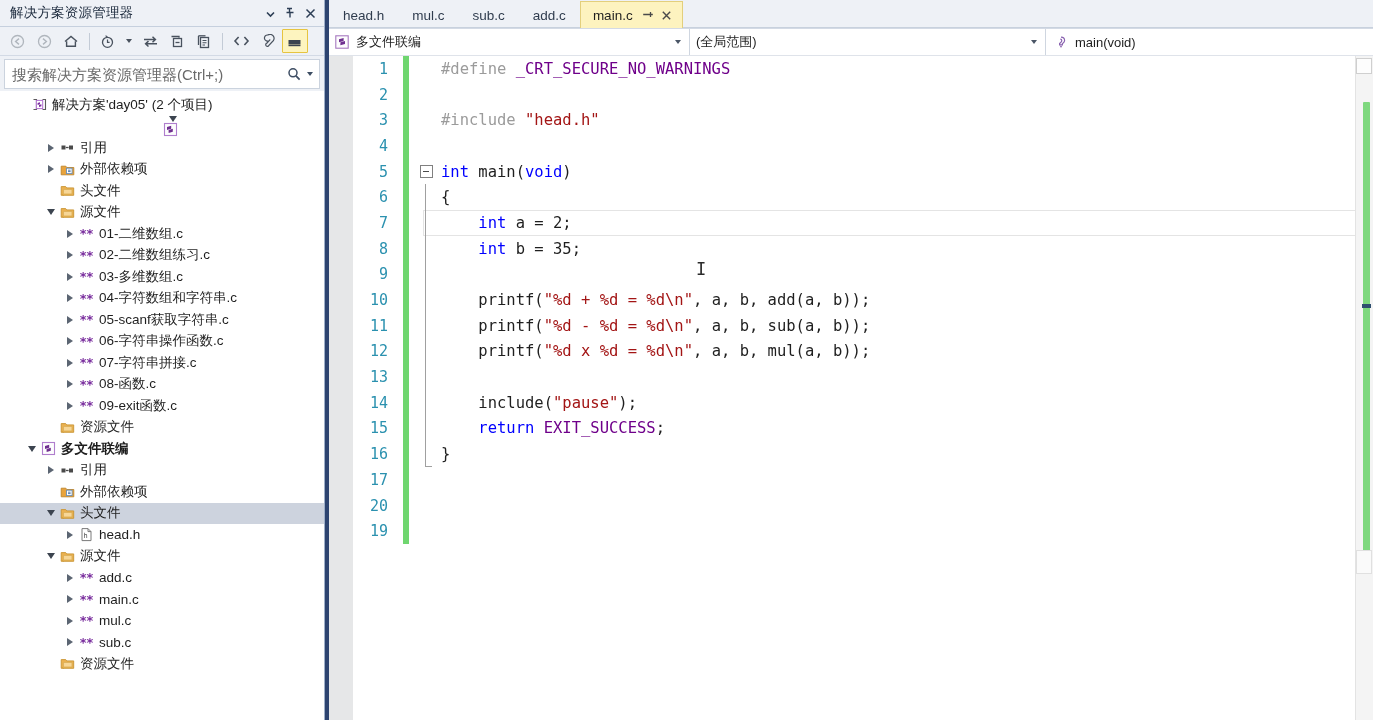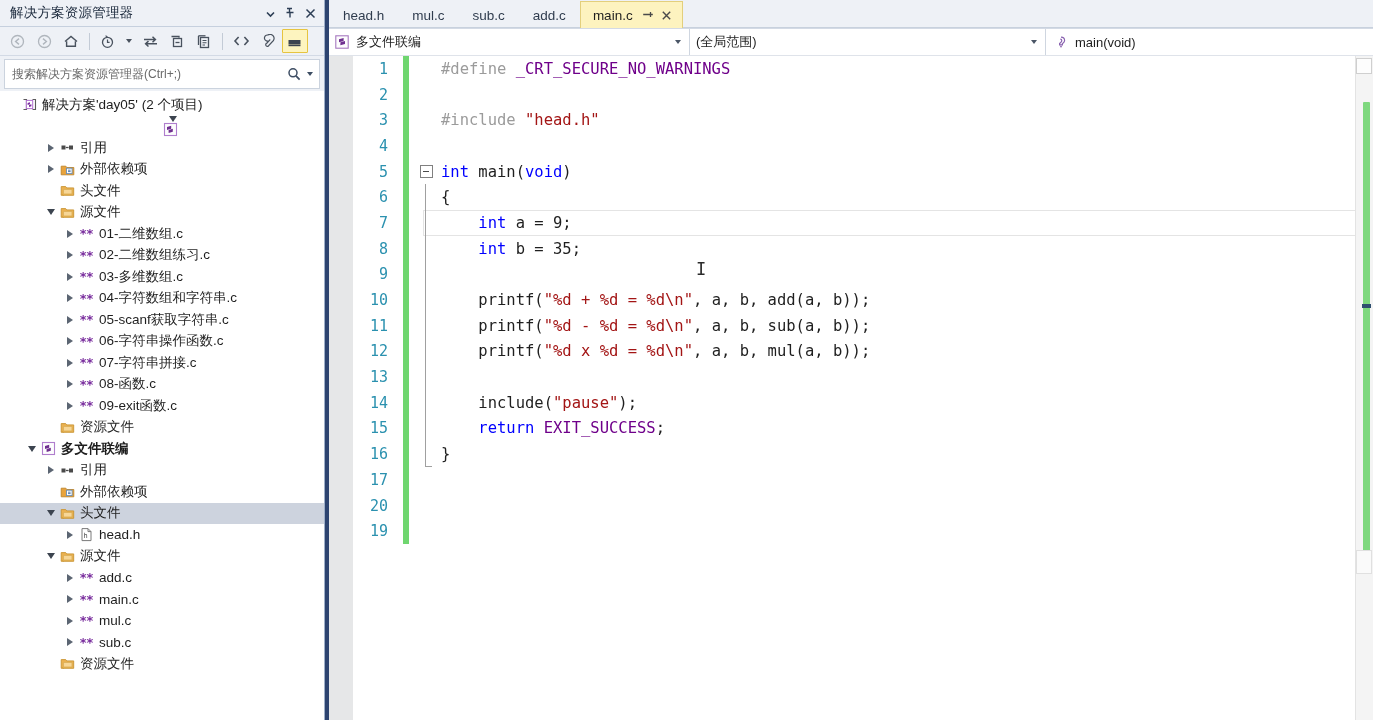--- a/index.html
+++ b/index.html
@@ -53,21 +53,21 @@
   .tb-sep{width:1px;height:17px;background:#c3cbd6;margin:0 4px;}
 
   .se-search{
     height:28px;min-height:28px;margin:3px 4px 2px 4px;
     background:#ffffff;border:1px solid #cbd3de;
     display:flex;align-items:center;padding:0 4px 0 7px;
   }
   .se-search-input{
     flex:1;border:none;outline:none;background:transparent;
     font-family:"Liberation Sans","DejaVu Sans",sans-serif;
-    font-size:12px;color:#6a6a6a;padding:0;
+    font-size:15px;color:#6a6a6a;padding:0;
   }
   .se-search-input::placeholder{color:#6a6a6a;opacity:1;}
   .se-search-ico{display:flex;align-items:center;color:#3d4d63;padding:0 2px;}
   .se-caret{
     width:0;height:0;border-left:3.5px solid transparent;border-right:3.5px solid transparent;
     border-top:4px solid #3d4d63;margin-left:4px;margin-right:2px;
   }
 
   .se-tree{
     flex:1;background:#ffffff;overflow:hidden;
@@ -332,21 +332,21 @@
       <div class="se-search-ico">
         <svg width="14" height="14" viewBox="0 0 14 14">
             <circle cx="6" cy="5.8" r="4" fill="none" stroke="currentColor" stroke-width="1.5"></circle>
             <path d="M9 8.8 L12.6 12.6" stroke="currentColor" stroke-width="1.7"></path>
           </svg>
       </div>
       <div class="se-caret"></div>
     </div>
 
     <div class="se-tree" id="tree-container">
-        <div class="tree-row" style="padding-left: 6px;">
+        <div class="tree-row" style="padding-left: 16px;">
           <div class="expander"></div>
           <div class="t-ico">
             <svg width="15" height="15" viewBox="0 0 15 15">
               <path d="M1.5 2.5 h3 v10 h-3" fill="none" stroke="#5a5a5a" stroke-width="1.1"></path>
               <path d="M10.5 2.5 h3 v10 h-3" fill="none" stroke="#5a5a5a" stroke-width="1.1"></path>
               <rect x="4.3" y="3.4" width="6.4" height="8.2" fill="#fff" stroke="#b26fd0" stroke-width="1"></rect>
               <path d="M5.6 6 L8 5.2 v2 L5.6 8 Z" fill="#7a2f9e"></path>
               <path d="M7 8 L9.4 7.2 v2 L7 10 Z" fill="#7a2f9e"></path>
             </svg>
           </div>
@@ -694,21 +694,21 @@
       <div class="code-left-strip"></div>
       <div class="code-main" id="code-main">
         <div class="cur-line" id="cur-line-hl" style="top: 154.2px;"></div>
         <div id="code-lines">
             <div class="code-line"><div class="ln">1</div><div class="changebar"></div><div class="fold"></div><div class="code-text"><span class="c-pre">#define </span><span class="c-macro">_CRT_SECURE_NO_WARNINGS</span></div></div>
             <div class="code-line"><div class="ln">2</div><div class="changebar"></div><div class="fold"></div><div class="code-text"></div></div>
             <div class="code-line"><div class="ln">3</div><div class="changebar"></div><div class="fold"></div><div class="code-text"><span class="c-pre">#include </span><span class="c-str">"head.h"</span></div></div>
             <div class="code-line"><div class="ln">4</div><div class="changebar"></div><div class="fold"></div><div class="code-text"></div></div>
             <div class="code-line"><div class="ln">5</div><div class="changebar"></div><div class="fold"><div class="fold-box"><div class="fold-minus"></div></div></div><div class="code-text"><span class="c-key">int </span><span class="c-plain">main</span><span class="c-punc">(</span><span class="c-key">void</span><span class="c-punc">)</span></div></div>
             <div class="code-line"><div class="ln">6</div><div class="changebar"></div><div class="fold"><div class="guide"></div></div><div class="code-text"><span class="c-punc">{</span></div></div>
-            <div class="code-line"><div class="ln">7</div><div class="changebar"></div><div class="fold"><div class="guide"></div></div><div class="code-text"><span class="c-plain">    </span><span class="c-key">int </span><span class="c-plain">a = 9;</span></div></div>
+            <div class="code-line"><div class="ln">7</div><div class="changebar"></div><div class="fold"><div class="guide"></div></div><div class="code-text"><span class="c-plain">    </span><span class="c-key">int </span><span class="c-plain">a = 2;</span></div></div>
             <div class="code-line"><div class="ln">8</div><div class="changebar"></div><div class="fold"><div class="guide"></div></div><div class="code-text"><span class="c-plain">    </span><span class="c-key">int </span><span class="c-plain">b = 35;</span></div></div>
             <div class="code-line"><div class="ln">9</div><div class="changebar"></div><div class="fold"><div class="guide"></div></div><div class="code-text"></div></div>
             <div class="code-line"><div class="ln">10</div><div class="changebar"></div><div class="fold"><div class="guide"></div></div><div class="code-text"><span class="c-plain">    printf(</span><span class="c-str">"%d + %d = %d\n"</span><span class="c-plain">, a, b, add(a, b));</span></div></div>
             <div class="code-line"><div class="ln">11</div><div class="changebar"></div><div class="fold"><div class="guide"></div></div><div class="code-text"><span class="c-plain">    printf(</span><span class="c-str">"%d - %d = %d\n"</span><span class="c-plain">, a, b, sub(a, b));</span></div></div>
             <div class="code-line"><div class="ln">12</div><div class="changebar"></div><div class="fold"><div class="guide"></div></div><div class="code-text"><span class="c-plain">    printf(</span><span class="c-str">"%d x %d = %d\n"</span><span class="c-plain">, a, b, mul(a, b));</span></div></div>
             <div class="code-line"><div class="ln">13</div><div class="changebar"></div><div class="fold"><div class="guide"></div></div><div class="code-text"></div></div>
             <div class="code-line"><div class="ln">14</div><div class="changebar"></div><div class="fold"><div class="guide"></div></div><div class="code-text"><span class="c-plain">    include(</span><span class="c-str">"pause"</span><span class="c-plain">);</span></div></div>
             <div class="code-line"><div class="ln">15</div><div class="changebar"></div><div class="fold"><div class="guide"></div></div><div class="code-text"><span class="c-plain">    </span><span class="c-key">return </span><span class="c-macro">EXIT_SUCCESS</span><span class="c-plain">;</span></div></div>
             <div class="code-line"><div class="ln">16</div><div class="changebar"></div><div class="fold"><div class="guide hook"></div></div><div class="code-text"><span class="c-punc">}</span></div></div>
             <div class="code-line"><div class="ln">17</div><div class="changebar"></div><div class="fold"></div><div class="code-text"></div></div>

